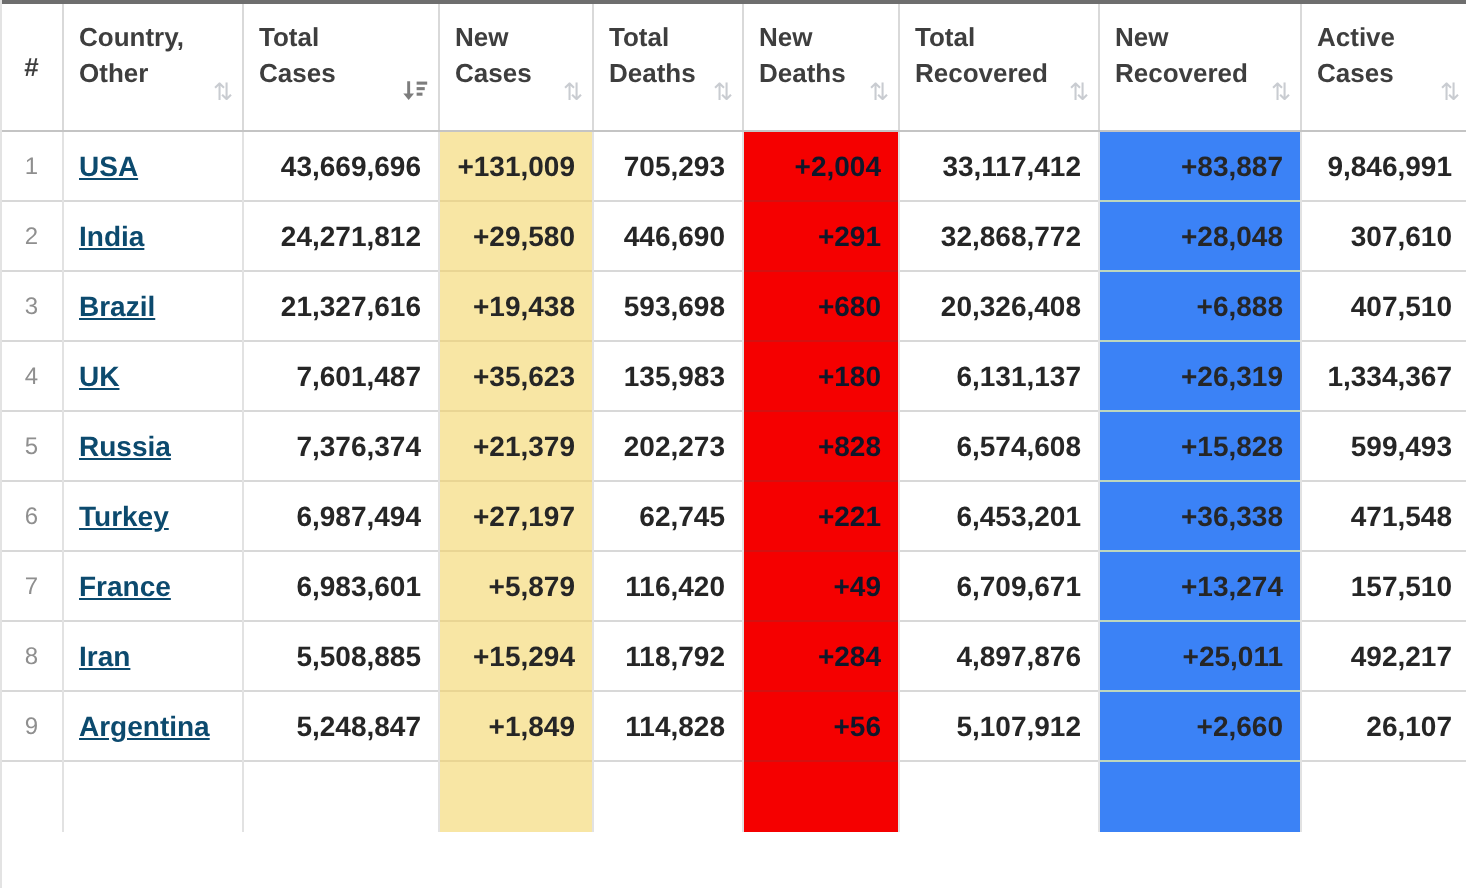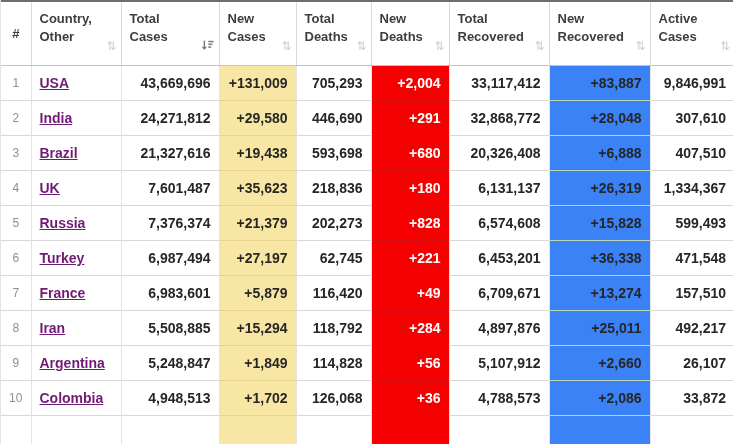--- a/index.html
+++ b/index.html
@@ -38,28 +38,28 @@
     height:35px; font-size:14px; font-weight:bold; color:#262626;
     text-align:right; padding:0 8px;
     border-right:1px solid #e2e2e2;
     border-top:1px solid #d8d8d8;
     white-space:nowrap; overflow:hidden;
   }
   tbody td:last-child { border-right:none; }
 
   td.cell-rank { text-align:center; font-weight:normal; font-size:12px; color:#8f8f8f; padding:0 2px; }
   td.cell-country { text-align:left; }
-  td.cell-country a { color:#701a75; font-weight:bold; text-decoration:underline; }
+  td.cell-country a { color:#0c4a6e; font-weight:bold; text-decoration:underline; }
 
   tr.world-row td {
     height:33px; background:#e0e0e0; font-weight:normal; color:#3c3c3c;
     border-top-color:#c9c9c9;
   }
   tr.country-row td.cell-new_cases     { background:#f8e6a4; border-top-color:#e9d593; }
-  tr.country-row td.cell-new_deaths    { background:#f50000; color:#ffffff; border-top-color:#d41010;margin-left:24px; }
+  tr.country-row td.cell-new_deaths    { background:#f50000; color:#0f172a; border-top-color:#d41010;margin-left:24px; }
   tr.country-row td.cell-new_recovered { background:#3b82f6; border-top-color:#bdd7bd; }
 </style>
 </head>
 <body>
 
 <div class="table-wrap" data-interactable="false">
   <table data-interactable="false">
     <colgroup id="cols">
         <col class="c-rank">
         <col class="c-country">
@@ -156,21 +156,21 @@
           <td class="cell-new_deaths" data-interactable="false">+680</td>
           <td class="cell-total_recovered" data-interactable="false">20,326,408</td>
           <td class="cell-new_recovered" data-interactable="false">+6,888</td>
           <td class="cell-active_cases" data-interactable="false">407,510</td>
         </tr>
         <tr class="country-row" data-interactable="false">
           <td class="cell-rank" data-interactable="false">4</td>
           <td class="cell-country" data-interactable="false"><a href="#" data-interactable="true">UK</a></td>
           <td class="cell-total_cases" data-interactable="false">7,601,487</td>
           <td class="cell-new_cases" data-interactable="false">+35,623</td>
-          <td class="cell-total_deaths" data-interactable="false">218,836</td>
+          <td class="cell-total_deaths" data-interactable="false">135,983</td>
           <td class="cell-new_deaths" data-interactable="false">+180</td>
           <td class="cell-total_recovered" data-interactable="false">6,131,137</td>
           <td class="cell-new_recovered" data-interactable="false">+26,319</td>
           <td class="cell-active_cases" data-interactable="false">1,334,367</td>
         </tr>
         <tr class="country-row" data-interactable="false">
           <td class="cell-rank" data-interactable="false">5</td>
           <td class="cell-country" data-interactable="false"><a href="#" data-interactable="true">Russia</a></td>
           <td class="cell-total_cases" data-interactable="false">7,376,374</td>
           <td class="cell-new_cases" data-interactable="false">+21,379</td>
@@ -216,31 +216,20 @@
         <tr class="country-row" data-interactable="false">
           <td class="cell-rank" data-interactable="false">9</td>
           <td class="cell-country" data-interactable="false"><a href="#" data-interactable="true">Argentina</a></td>
           <td class="cell-total_cases" data-interactable="false">5,248,847</td>
           <td class="cell-new_cases" data-interactable="false">+1,849</td>
           <td class="cell-total_deaths" data-interactable="false">114,828</td>
           <td class="cell-new_deaths" data-interactable="false">+56</td>
           <td class="cell-total_recovered" data-interactable="false">5,107,912</td>
           <td class="cell-new_recovered" data-interactable="false">+2,660</td>
           <td class="cell-active_cases" data-interactable="false">26,107</td>
-        </tr>
-        <tr class="country-row" data-interactable="false">
-          <td class="cell-rank" data-interactable="false">10</td>
-          <td class="cell-country" data-interactable="false"><a href="#" data-interactable="true">Colombia</a></td>
-          <td class="cell-total_cases" data-interactable="false">4,948,513</td>
-          <td class="cell-new_cases" data-interactable="false">+1,702</td>
-          <td class="cell-total_deaths" data-interactable="false">126,068</td>
-          <td class="cell-new_deaths" data-interactable="false">+36</td>
-          <td class="cell-total_recovered" data-interactable="false">4,788,573</td>
-          <td class="cell-new_recovered" data-interactable="false">+2,086</td>
-          <td class="cell-active_cases" data-interactable="false">33,872</td>
         </tr>
         <tr class="country-row partial-row" data-interactable="false">
           <td class="cell-rank" data-interactable="false"></td>
           <td class="cell-country" data-interactable="false"></td>
           <td class="cell-total_cases" data-interactable="false"></td>
           <td class="cell-new_cases" data-interactable="false"></td>
           <td class="cell-total_deaths" data-interactable="false"></td>
           <td class="cell-new_deaths" data-interactable="false"></td>
           <td class="cell-total_recovered" data-interactable="false"></td>
           <td class="cell-new_recovered" data-interactable="false"></td>

